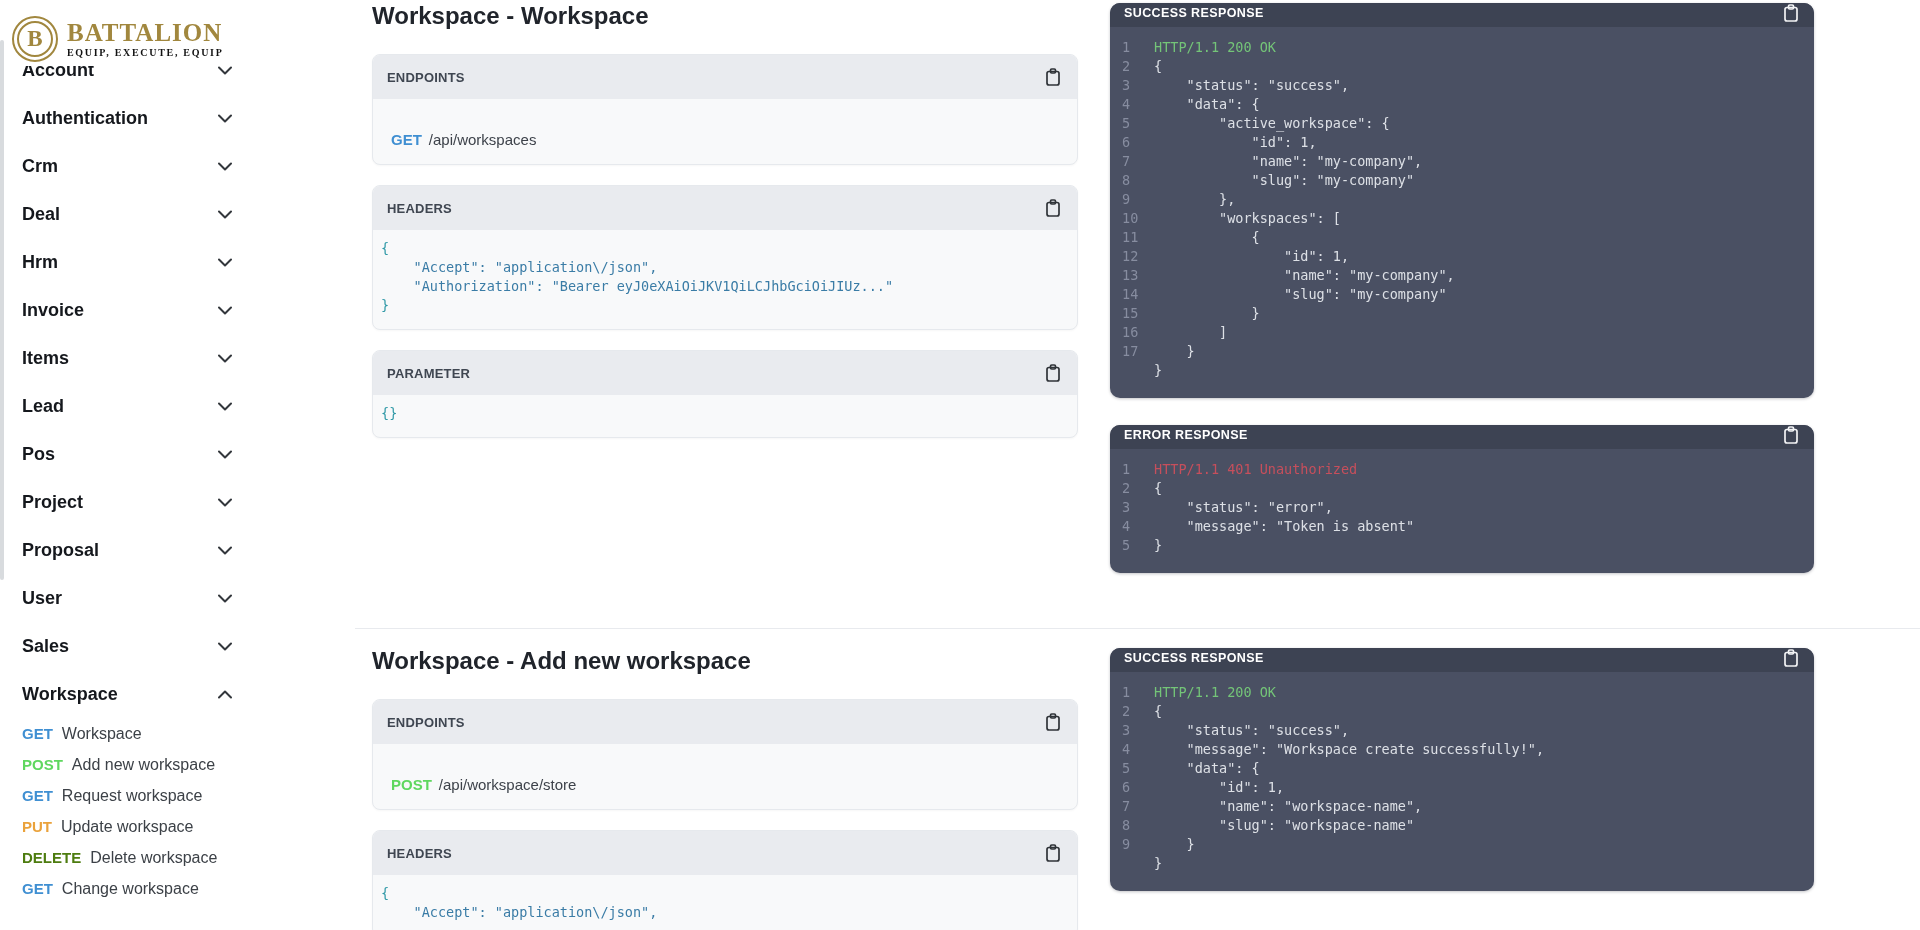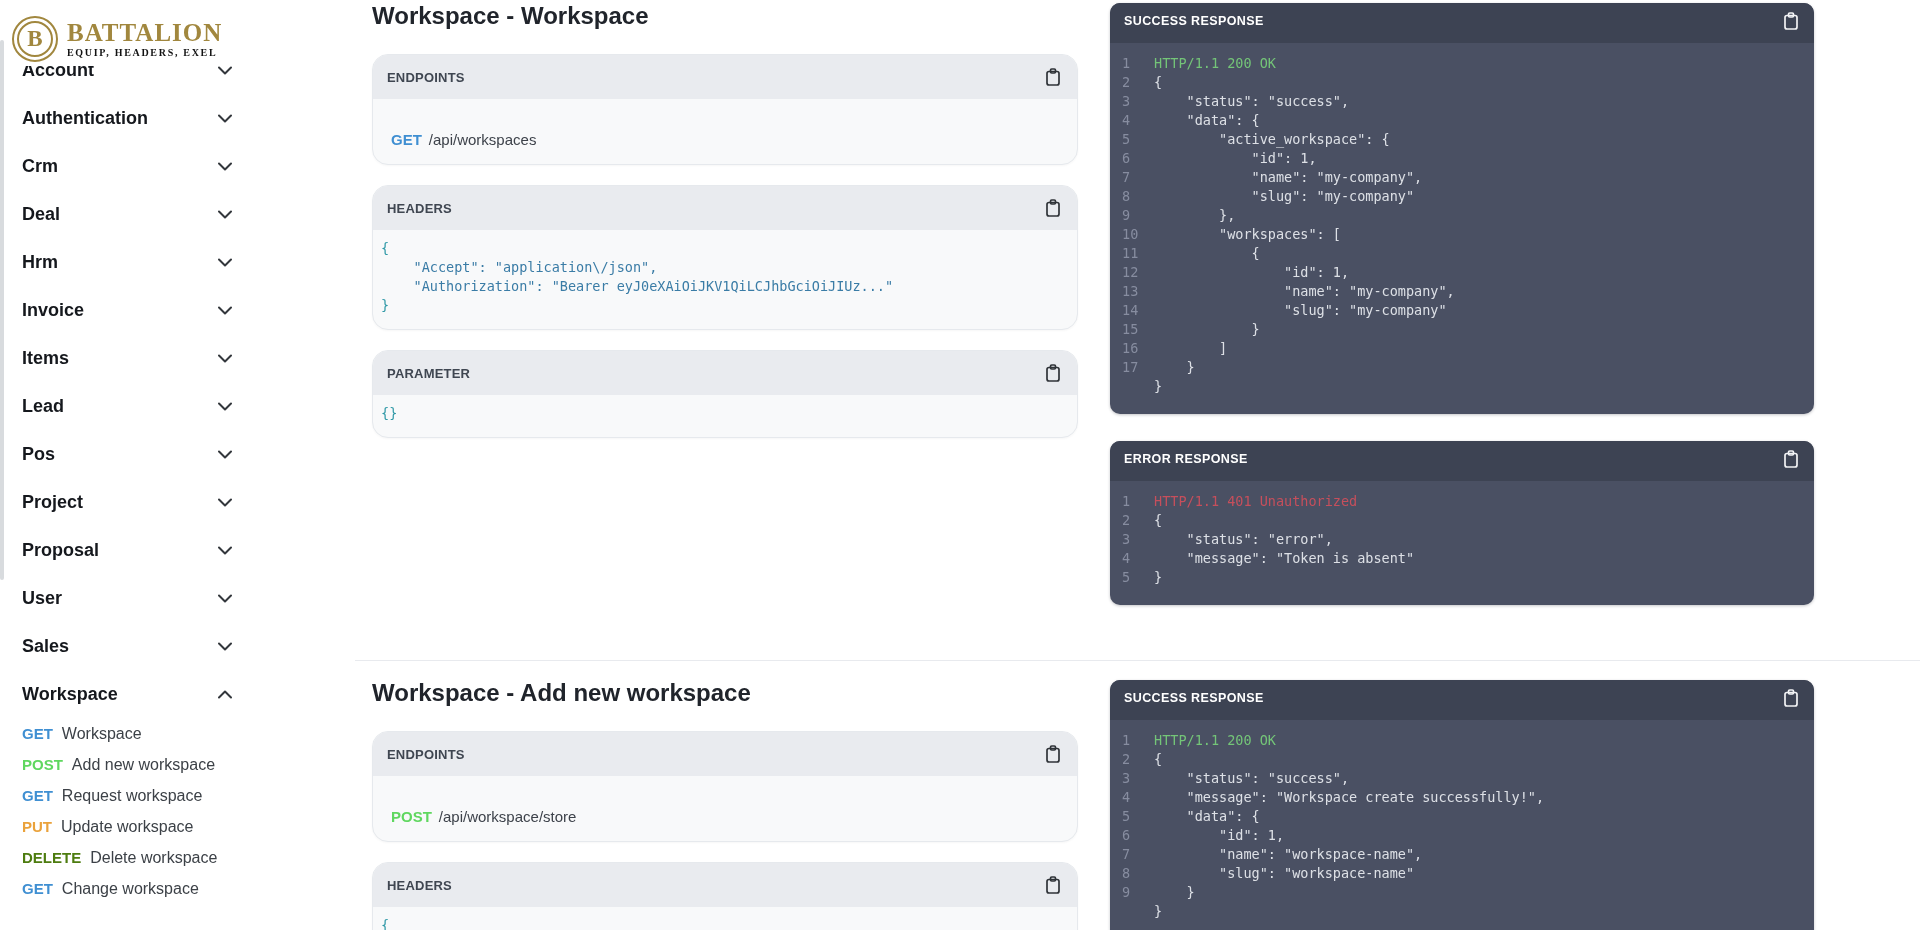--- a/index.html
+++ b/index.html
@@ -33,58 +33,58 @@
   
   main { flex:1; padding-left:103px; overflow:hidden; }
   .doc-section { padding-bottom:28px; }
   .doc-section + .doc-section { border-top:1px solid #e8eaee; padding-top:16px; }
   .cols { display:flex; gap:32px; padding-left:17px; }
   .col-left { flex:0 0 706px; width:706px; }
   .col-right { flex:0 0 704px; width:704px; padding-top:3px; }
   .sec-title { margin:0 0 24px; padding-top:2px; font-size:24px; font-weight:700; color:#20242b; line-height:28px; }
 
   
-  .card { border:1px solid #e6e9ed; border-radius:16px; margin-bottom:20px; overflow:hidden; background:#f8f9fa; box-shadow:0 1px 2px rgba(40,50,60,.04); }
+  .card { border:1px solid #e6e9ed; border-radius:8px; margin-bottom:20px; overflow:hidden; background:#f8f9fa; box-shadow:0 1px 2px rgba(40,50,60,.04); }
   .card-head { background:#e9ebef; height:44px; display:flex; align-items:center; justify-content:space-between; padding:0 16px 0 14px; }
   .card-label { font-size:13px; font-weight:700; color:#3f4651; letter-spacing:.2px; }
   .copy-btn { background:none; border:none; padding:0; cursor:pointer; display:flex; align-items:center; }
   .copy-btn svg { fill:none; stroke:#2f3338; stroke-width:1.7; stroke-linejoin:round; }
   .copy-btn.dark svg { stroke:#f2f3f5; }
   .card-body { padding:16px 16px 16px 18px; }
   .card-body.code { padding:9px 10px 14px 8px; }
   .ep { display:flex; gap:7px; font-size:15px; align-items:baseline; }
   .ep .method { font-weight:600; }
   .ep .path { color:#3d424a;margin-top:16px; }
   .codeline { margin:0; font-family:"DejaVu Sans Mono", monospace; font-size:13.5px; line-height:19px; color:#3a7ca6; white-space:pre; }
   .codeline.brace { color:#2e98a6; }
 
   
   .panel { background:#4a5063; border-radius:10px; margin-bottom:27px; overflow:hidden; box-shadow:0 1px 3px rgba(20,25,35,.25); }
-  .panel-head { background:#3d4353; height:40px; display:flex; align-items:center; justify-content:space-between; padding:0 15px 4px 14px; }
+  .panel-head { background:#3d4353; height:24px; display:flex; align-items:center; justify-content:space-between; padding:0 15px 4px 14px; }
   .panel-label { color:#ffffff; font-size:12.5px; font-weight:700; letter-spacing:.4px; }
   .panel-body { padding:11px 14px 18px 12px; }
   .cl { display:flex; font-family:"DejaVu Sans Mono", monospace; font-size:13.5px; line-height:19px; }
   .ln { flex:0 0 32px; width:32px; color:#878da0; }
   .ct { white-space:pre; color:#dde0e6; }
   .ct.ok { color:#74c578; }
   .ct.err { color:#c64f5c; }
 </style>
 </head>
 <body>
 
 <div class="app">
 
   <aside class="sidebar">
     <div class="logo">
       <div class="badge">
         <span class="badge-letter">B</span>
       </div>
       <div class="logo-text">
         <div class="brand">BATTALION</div>
-        <div class="tagline">EQUIP, HEADERS, EXEL</div>
+        <div class="tagline">EQUIP, EXECUTE, EQUIP</div>
       </div>
     </div>
     <nav class="nav" id="nav">
   <div class="cat">
     <span class="cat-label">Account</span>
     <svg class="chev" width="14" height="9" viewBox="0 0 14 9">
             <polyline points="1,1.5 7,7.5 13,1.5"></polyline>
           </svg>
   </div>
 

